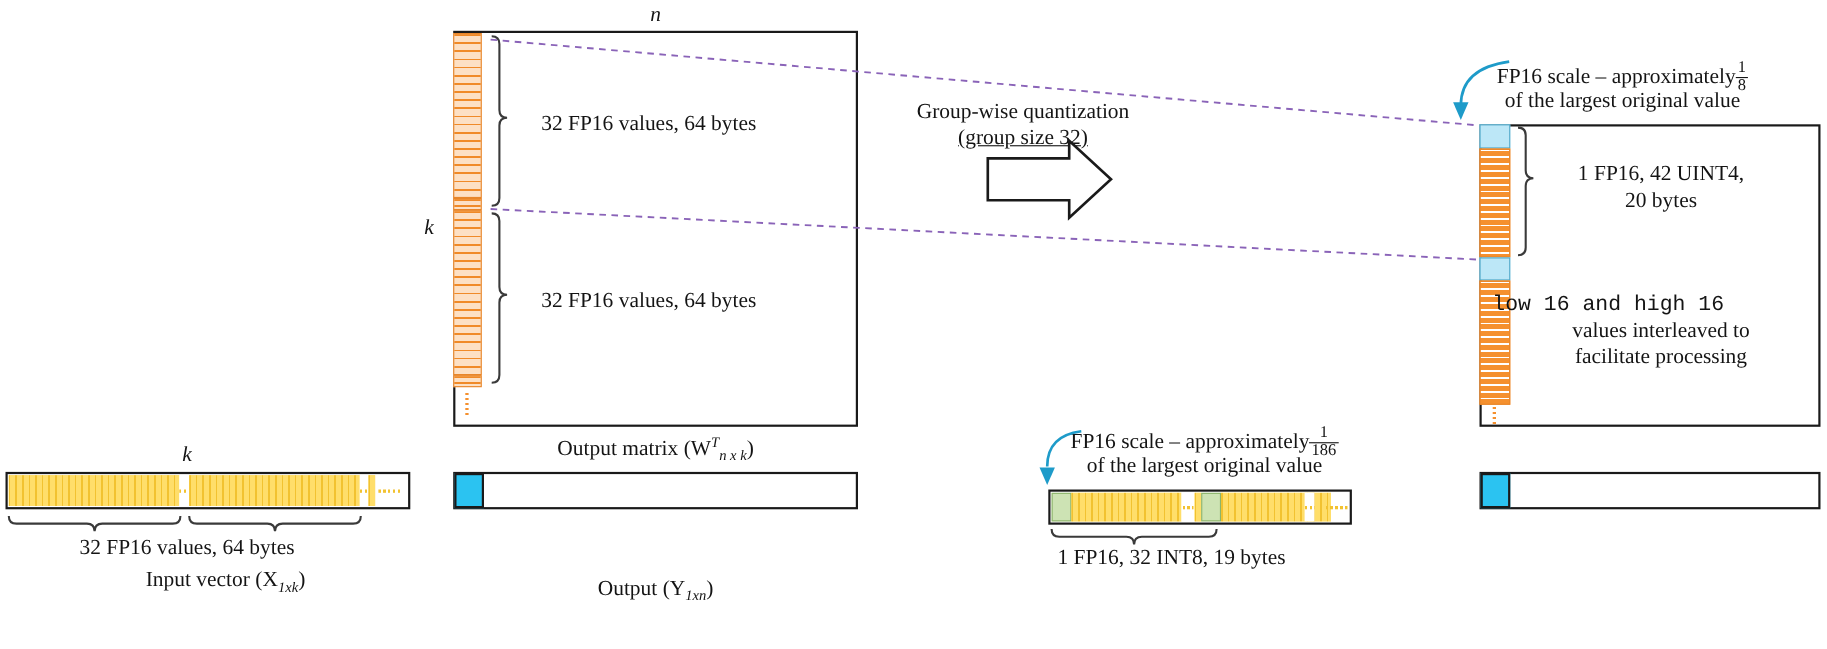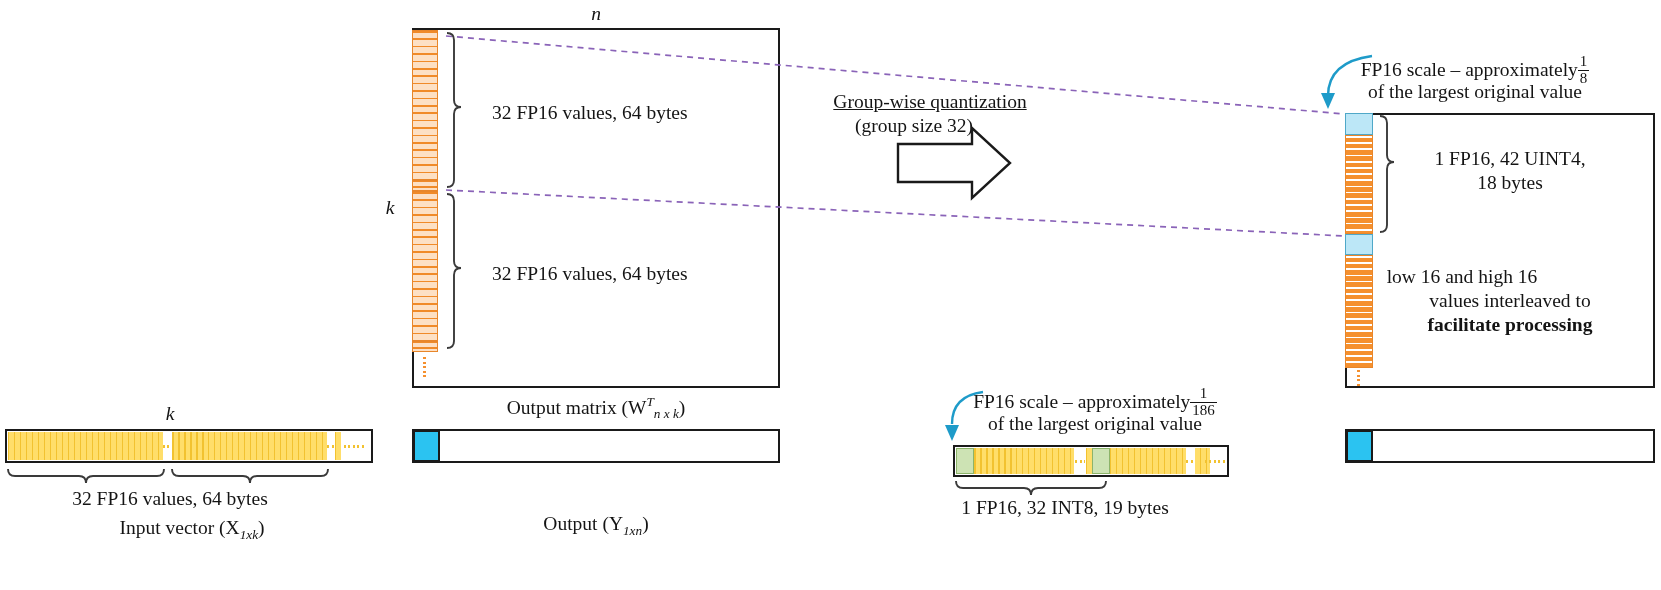--- a/index.html
+++ b/index.html
@@ -65,42 +65,42 @@
      background-image:repeating-linear-gradient(to bottom,#F08A28 0,#F08A28 1.4px,#FDE0C4 1.4px,#FDE0C4 5.5px);"></div>
 <div class="dotsv" style="left:423px;top:357px;height:22px;"></div>
 
 <div class="txt" style="left:492px;top:101px;">32 FP16 values, 64 bytes</div>
 <div class="txt" style="left:492px;top:262px;">32 FP16 values, 64 bytes</div>
 
 <div class="txt c" style="left:412px;top:394px;width:368px;">
   <span>Output matrix (W</span><sup class="tt">T</sup><sub class="tt">n x k</sub><span>)</span>
 </div>
 
-<div class="txt c" style="left:800px;top:90px;width:260px;text-decoration:underline;">Group-wise quantization</div>
-<div class="txt c" style="left:784px;top:114px;width:260px;">(group size 32)</div>
+<div class="txt c" style="left:800px;top:90px;width:260px;">Group-wise quantization</div>
+<div class="txt c" style="left:800px;top:114px;width:260px;text-decoration:underline;">(group size 32)</div>
 
 <div class="bar" style="left:412px;top:429px;width:368px;height:34px;"></div>
 <div class="cyanchip" style="left:413px;top:430px;width:27px;height:32px;"></div>
-<div class="txt c" style="left:412px;top:512px;width:368px;">
+<div class="txt c" style="left:412px;top:524px;width:368px;">
   <span>Output (Y</span><sub class="tt">1xn</sub><span>)</span>
 </div>
 
 <div class="txt ital c" style="left:150px;top:402px;width:40px;">k</div>
 <div class="bar" style="left:5px;top:429px;width:368px;height:34px;"></div>
 <div class="rowy" style="left:8px;top:432px;width:155px;height:28px;"></div>
 <div class="gapw" style="left:163px;top:432px;width:9px;height:28px;"></div>
 <div class="dotsh" style="left:163px;top:445px;width:9px;"></div>
 <div class="rowy" style="left:172px;top:432px;width:155px;height:28px;"></div>
 <div class="gapw" style="left:327px;top:432px;width:8px;height:28px;"></div>
 <div class="dotsh" style="left:327px;top:445px;width:8px;"></div>
 <div class="rowy" style="left:335px;top:432px;width:6px;height:28px;"></div>
 <div class="dotsh" style="left:344px;top:445px;width:22px;"></div>
 
 <div class="txt c" style="left:5px;top:487px;width:330px;">32 FP16 values, 64 bytes</div>
-<div class="txt c" style="left:8px;top:516px;width:368px;">
+<div class="txt c" style="left:21px;top:516px;width:368px;">
   <span>Input vector (X</span><sub class="tt">1xk</sub><span>)</span>
 </div>
 
 <div class="txt c" style="left:950px;top:386px;width:290px;">
   <span>FP16 scale – approximately</span><span class="frac"><span class="num">1</span><span class="den">186</span></span>
 </div>
 <div class="txt c" style="left:950px;top:412px;width:290px;">of the largest original value</div>
 
 <div class="bar" style="left:953px;top:445px;width:276px;height:32px;"></div>
 <div class="rowgreen" style="left:956px;top:448px;width:18px;height:26px;"></div>
@@ -123,25 +123,25 @@
 
 <div class="panel" style="left:1345px;top:113px;width:310px;height:275px;"></div>
 
 <div class="scalecell" style="left:1345px;top:113px;width:28px;height:22px;"></div>
 <div class="colq" style="left:1345px;top:135px;width:28px;height:99px;"></div>
 <div class="scalecell" style="left:1345px;top:234px;width:28px;height:21px;"></div>
 <div class="colq" style="left:1345px;top:255px;width:28px;height:113px;"></div>
 <div class="dotsv" style="left:1357px;top:370px;height:17px;"></div>
 
 <div class="txt c" style="left:1395px;top:147px;width:230px;">1 FP16, 42 UINT4,</div>
-<div class="txt c" style="left:1395px;top:171px;width:230px;">18 bytes</div>
+<div class="txt c" style="left:1395px;top:171px;width:230px;">20 bytes</div>
 
-<div class="txt c" style="left:1342px;top:265px;width:240px;">low 16 and high 16</div>
+<div class="txt c" style="left:1342px;top:265px;width:240px;font-family:Liberation Mono, monospace;">low 16 and high 16</div>
 <div class="txt c" style="left:1390px;top:289px;width:240px;">values interleaved to</div>
-<div class="txt c" style="left:1390px;top:313px;width:240px;font-weight:bold;">facilitate processing</div>
+<div class="txt c" style="left:1390px;top:313px;width:240px;">facilitate processing</div>
 
 <div class="bar" style="left:1345px;top:429px;width:310px;height:34px;"></div>
 <div class="cyanchip" style="left:1346px;top:430px;width:27px;height:32px;"></div>
 
 <svg class="ov">
 
   <line x1="446" y1="36" x2="1344" y2="114" stroke="#8A63B8" stroke-width="1.7" stroke-dasharray="6 5"></line>
   <line x1="446" y1="190" x2="1344" y2="236" stroke="#8A63B8" stroke-width="1.7" stroke-dasharray="6 5"></line>
 
   <path fill="none" stroke="#3a3a3a" stroke-width="1.9" d="M447,33 q7,0 7,7 L454,100 q0,7 7,7 q-7,0 -7,7 L454,180 q0,7 -7,7"></path>

